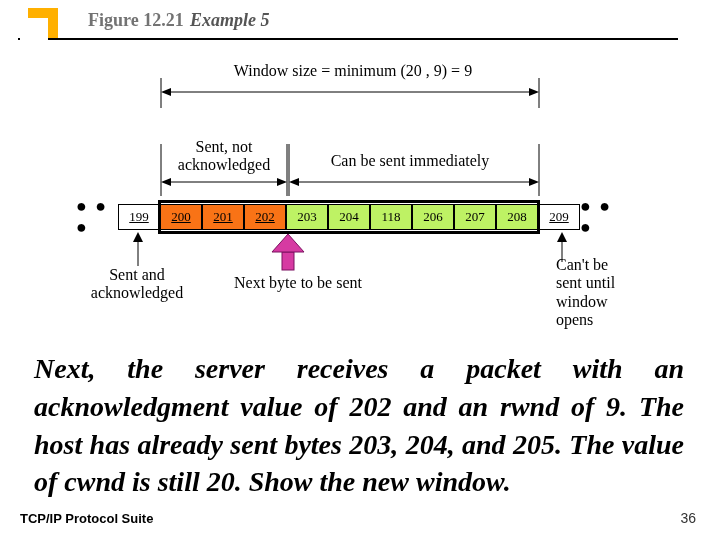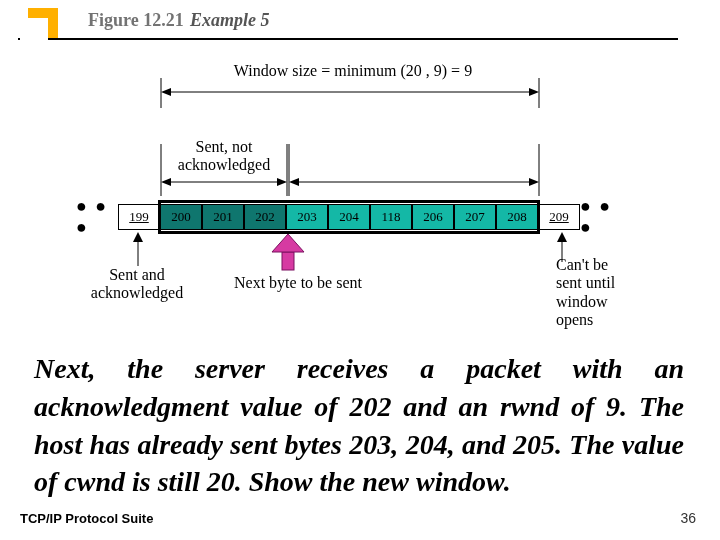--- a/index.html
+++ b/index.html
@@ -15,22 +15,22 @@
   .hdr-sq-outer { position:absolute; left:28px; top:8px; width:30px; height:30px; background:#ffb000; }
   .hdr-sq-inner { position:absolute; left:20px; top:18px; width:28px; height:28px; background:#fff; border:1px solid #fff; }
   .fig-title { position:absolute; left:88px; top:10px; font-weight:bold; font-size:18px; color:#737373; }
   .fig-sub { position:absolute; left:190px; top:10px; font-weight:bold; font-style:italic; font-size:18px; color:#555; }
 
   
   .diagram { position:absolute; left:58px; top:56px; width:600px; height:270px; }
   .buffer { position:absolute; top:148px; left:0; height:26px; display:flex; }
   .cell { width:42px; height:26px; border:1px solid #000; display:flex; align-items:center; justify-content:center; font-size:13px; font-family:"Times New Roman",serif; }
   .cell.edge { border:none; font-size:18px; letter-spacing:2px; }
-  .cell.win { background:#14b8a6; }
-  .cell.win.dark { background:#0f766e; }
+  .cell.win { background:#bef264; }
+  .cell.win.dark { background:#f97316;text-decoration:underline; }
   .cell.nowin { background:#fff;text-decoration:underline; }
 
   
   .win-box { position:absolute; top:144px; border:3px solid #000; height:34px; }
 
   
   svg.ov { position:absolute; left:0; top:0; }
 
   .lbl { position:absolute; font-size:16px; font-family:"Times New Roman",serif; text-align:center; line-height:1.15; }
 
@@ -105,20 +105,21 @@
     <line x1="80" y1="178" x2="80" y2="210" stroke="#000"></line>
     <polygon points="80,176 75,186 85,186" fill="#000"></polygon>
 
     <line x1="504" y1="178" x2="504" y2="206" stroke="#000"></line>
     <polygon points="504,176 499,186 509,186" fill="#000"></polygon>
   </svg>
 
   <div class="lbl" style="left:150px; top:6px; width:290px;">Window size = minimum (20 , 9) = 9</div>
   <div class="lbl" style="left:110px; top:82px; width:112px; white-space:pre-line;">Sent, not
 acknowledged</div>
+  <div class="lbl" style="left:252px; top:96px; width:200px;">Can be sent immediately</div>
   <div class="lbl" style="left:14px; top:210px; width:130px; white-space:pre-line; text-align:center;">Sent and
 acknowledged</div>
   <div class="lbl" style="left:160px; top:218px; width:160px;">Next byte to be sent</div>
   <div class="lbl" style="left:498px; top:200px; width:100px; white-space:pre-line; text-align:left;">Can't be
 sent until
 window
 opens</div>
 </div>
 
 <div class="body-text">Next, the server receives a packet with an acknowledgment value of 202 and an rwnd of 9. The host has already sent bytes 203, 204, and 205. The value of cwnd is still 20. Show the new window.</div>

